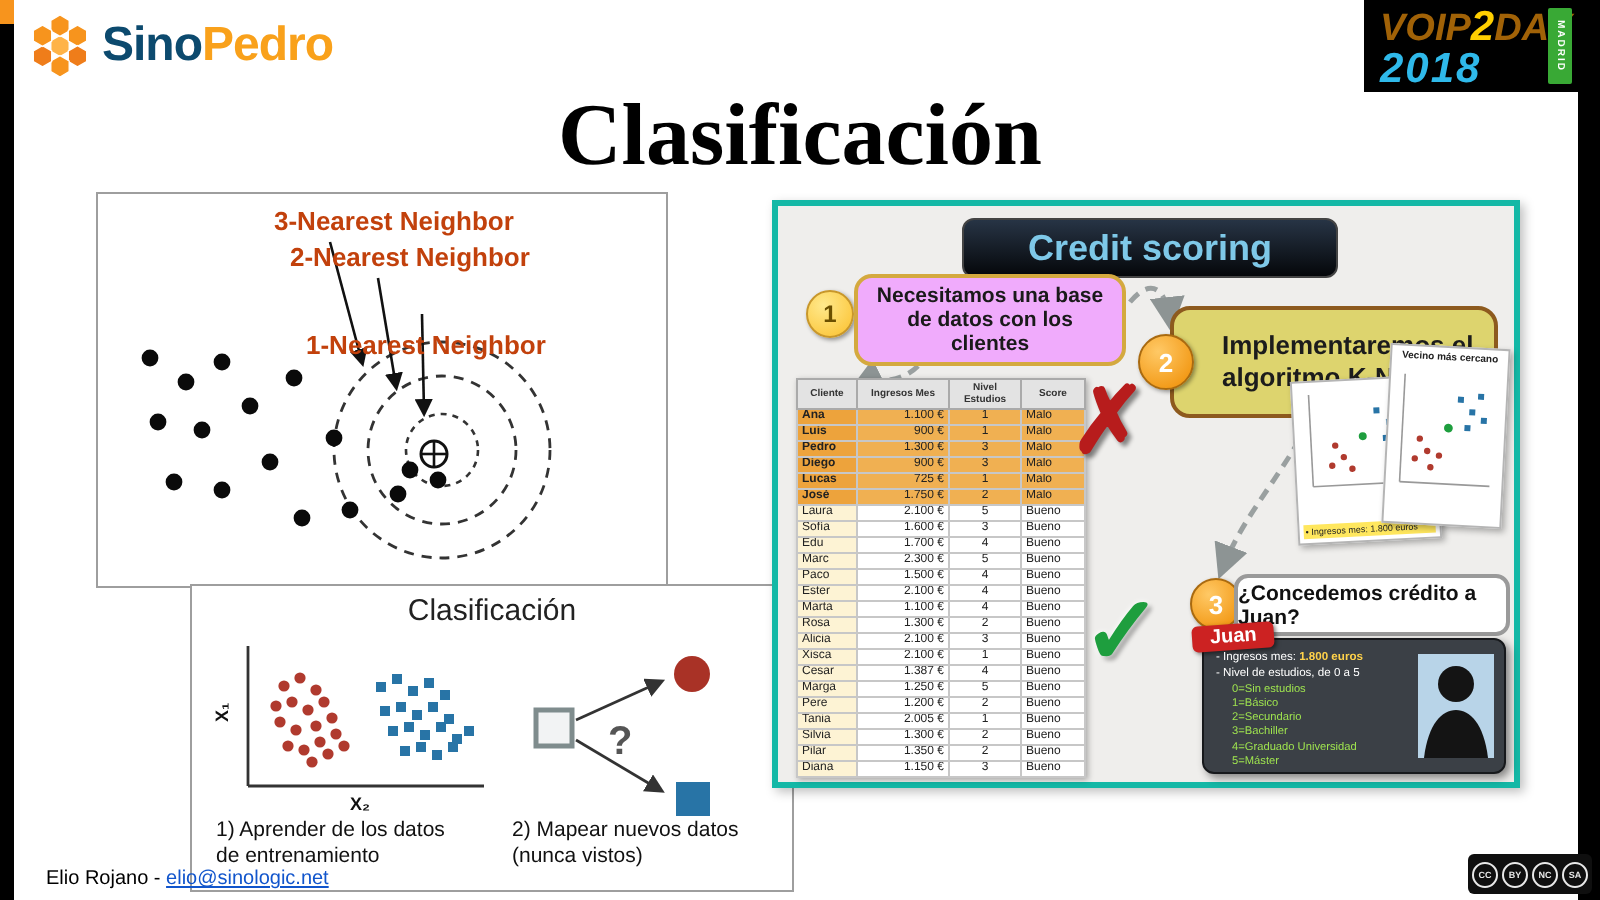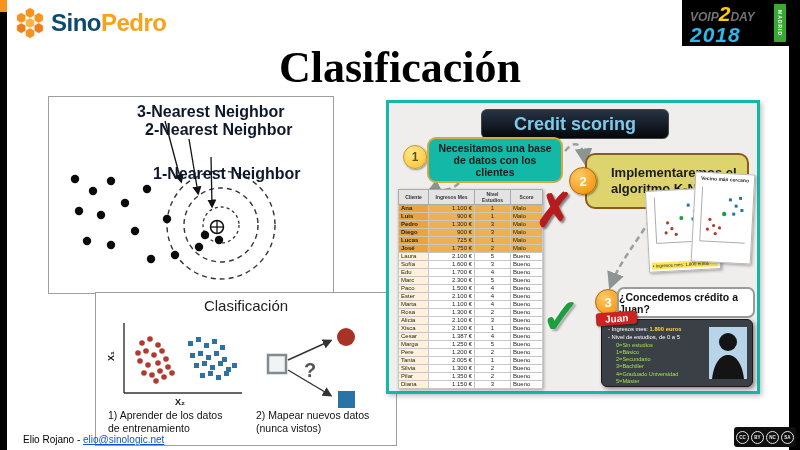--- a/index.html
+++ b/index.html
@@ -14,35 +14,35 @@
 
   
   .sinologic{position:absolute;left:14px;top:7px;display:flex;align-items:center;gap:5px;}
   .sinotext{font-size:24px;font-weight:bold;letter-spacing:-0.5px;line-height:1;}
   .sino{color:#0c4a6e;} .logic{color:#f9a11b;}
 
   
   .voipblock{position:absolute;left:682px;top:0;width:118px;height:46px;background:#000;
              padding:3px 0 0 8px;box-sizing:border-box;}
   .voipline1{font-style:italic;font-weight:bold;line-height:1;white-space:nowrap;}
-  .v-voip,.v-day{color:#737373;font-size:12px;}
+  .v-voip,.v-day{color:#a16207;font-size:19px;}
   .v-two{color:#ffcf00;font-size:21px;}
   .v-year{color:#2fb9ea;font-size:21px;font-weight:bold;font-style:italic;line-height:1;letter-spacing:1px;}
   .v-badge{position:absolute;right:14px;top:4px;width:12px;height:38px;background:#39a935;color:#fff;
            font-size:5px;font-weight:bold;writing-mode:vertical-rl;text-align:center;line-height:12px;
            letter-spacing:1px;border-radius:1px;}
 
   
   .title{position:absolute;left:0;right:0;top:42px;margin:0;text-align:center;
          font-family:"Liberation Serif",serif;font-size:44px;font-weight:bold;color:#000;}
 
   
   .knn-panel{position:absolute;left:48px;top:96px;width:284px;height:196px;background:#fff;
              border:1px solid #9e9e9e;}
-  .knn-label{position:absolute;font-size:16px;font-weight:600;color:#0f172a;white-space:nowrap;}
+  .knn-label{position:absolute;font-size:13px;font-weight:600;color:#c2410c;white-space:nowrap;}
   .l3{left:88px;top:6px;} .l2{left:96px;top:24px;} .l1{left:104px;top:42px;margin-top:26px;}
   .knn-svg{position:absolute;left:0;top:0;}
 
   
   .cls-panel{position:absolute;left:95px;top:292px;width:300px;height:152px;background:#fff;
              border:1px solid #9e9e9e;}
   .cls-title{position:absolute;left:0;right:0;top:4px;text-align:center;font-size:15px;color:#222;}
   .cls-svg{position:absolute;left:6px;top:24px;}
   .cap{position:absolute;font-size:10.5px;color:#111;line-height:1.25;}
   .cap.left{left:12px;top:116px;width:128px;}
@@ -57,21 +57,21 @@
              display:flex;align-items:center;justify-content:center;
              color:#7ec8e8;font-size:18px;font-weight:bold;}
   .step-circle{position:absolute;border-radius:50%;display:flex;align-items:center;justify-content:center;
                font-weight:bold;box-shadow:1px 1px 2px rgba(0,0,0,0.4);}
   .c1{left:14px;top:42px;width:22px;height:22px;background:radial-gradient(circle at 35% 30%,#ffe98c,#fbc02d);
       border:1px solid #c8972b;color:#6b4f00;font-size:12px;}
   .c2{left:180px;top:64px;width:26px;height:26px;background:radial-gradient(circle at 35% 30%,#ffc966,#ef8c00);
       border:1px solid #a96a10;color:#fff;font-size:13px;}
   .c3{left:206px;top:186px;width:24px;height:24px;background:radial-gradient(circle at 35% 30%,#ffc966,#ef8c00);
       border:1px solid #a96a10;color:#fff;font-size:13px;}
-  .bubble1{position:absolute;left:38px;top:34px;width:136px;height:46px;background:#14b8a6;
+  .bubble1{position:absolute;left:38px;top:34px;width:136px;height:46px;background:#f0abfc;
            border:2px solid #d4a93f;border-radius:9px;display:flex;align-items:center;justify-content:center;
            text-align:center;font-size:10.5px;font-weight:bold;color:#1a1a1a;padding:2px 6px;box-sizing:border-box;}
   .step2-box{position:absolute;left:196px;top:50px;width:164px;height:56px;background:#ddd46e;
              border:2px solid #8d5a1e;border-radius:10px;display:flex;align-items:center;
              font-size:13px;font-weight:bold;color:#1c1c1c;padding:4px 8px 4px 24px;box-sizing:border-box;
              line-height:1.2;}
   .mini-card{position:absolute;background:#fff;border:1px solid #b5b5b5;box-shadow:1.5px 1.5px 3px rgba(0,0,0,0.3);}
   .card-back{left:258px;top:86px;width:70px;height:80px;transform:rotate(-3deg);}
   .card-front{left:304px;top:70px;width:58px;height:88px;transform:rotate(3deg);}
   .mini-title{font-size:5px;font-weight:bold;text-align:center;color:#222;margin-top:2px;}

